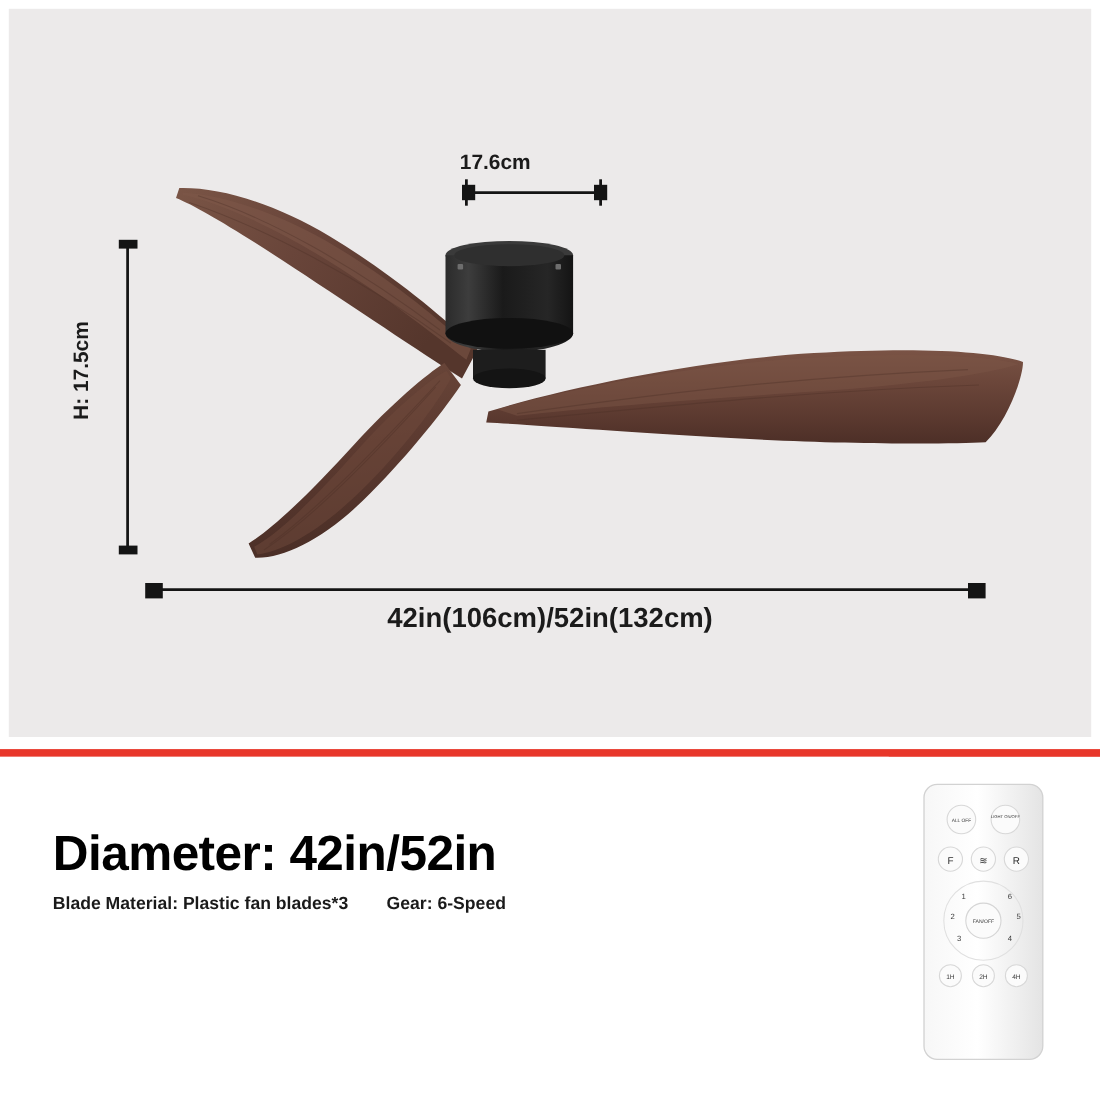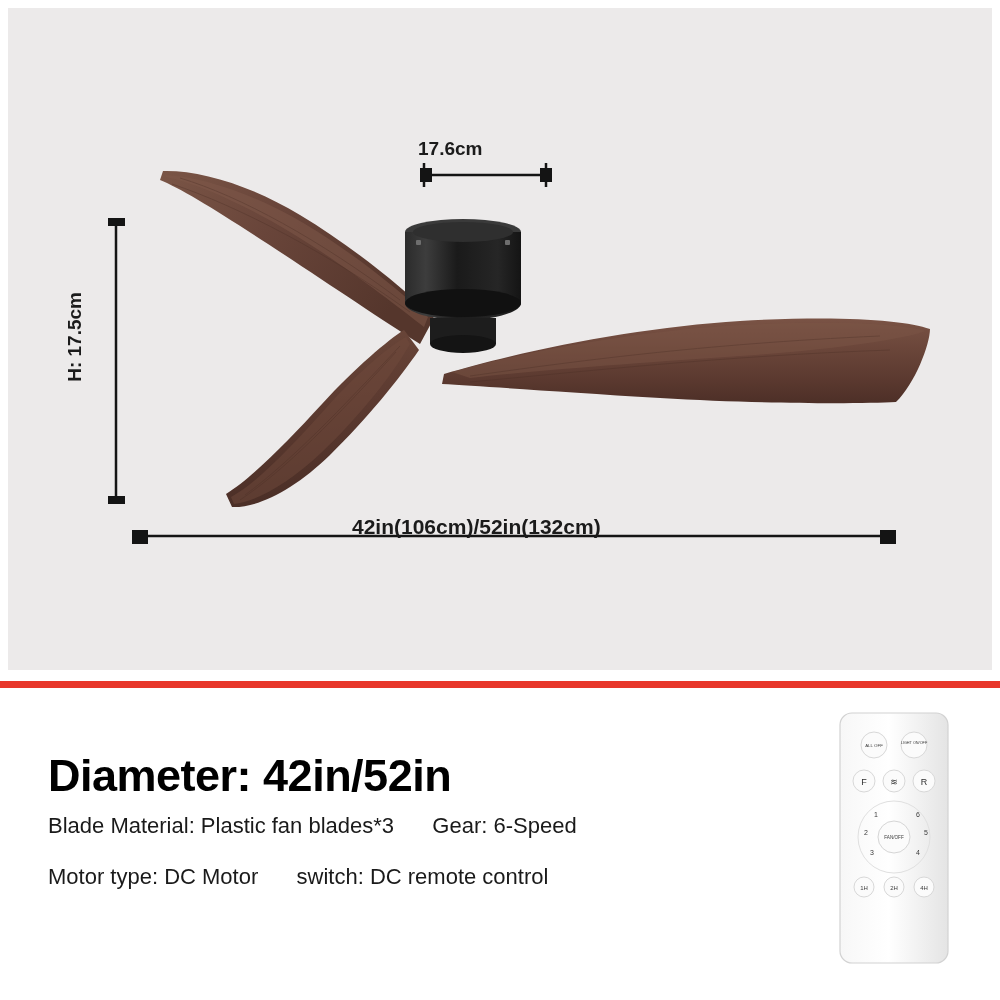--- a/index.html
+++ b/index.html
@@ -48,22 +48,22 @@
   #height-label {
     left: 64px;
     top: 292px;
     font-size: 19px;
     writing-mode: vertical-rl;
     transform: rotate(180deg);
     letter-spacing: 0px;
   }
   #diameter-label {
     left: 352px;
-    top: 515px;
-    font-size: 21px;
+    top: 548px;
+    font-size: 25px;
   }
 
   
   .red-bar {
     position: absolute;
     left: 0;
     top: 681px;
     width: 1000px;
     height: 7px;
     background: #e8372a;
@@ -84,23 +84,24 @@
     top: 62px;
     font-size: 45px;
     font-weight: bold;
     color: #000000;
     letter-spacing: -0.5px;
     white-space: nowrap;
   }
   .spec-line {
     position: absolute;
     left: 48px;
-    font-size: 22px;
+    font-size: 16px;
     color: #1a1a1a;
     white-space: nowrap;
+    font-weight: bold;
   }
   #spec-line-1 { top: 125px; }
   #spec-line-2 { top: 176px; }
   .spec-sep { display: inline-block; width: 26px; }
 
   
   .remote-wrap {
     position: absolute;
     left: 838px;
     top: 23px;
@@ -203,25 +204,20 @@
 
 <div class="spec-panel">
   <div class="spec-title">Diameter: 42in/52in</div>
 
   <div class="spec-line" id="spec-line-1">
     <span>Blade Material: Plastic fan blades*3</span>
     <span class="spec-sep"></span>
     <span>Gear: 6-Speed</span>
   </div>
 
-  <div class="spec-line" id="spec-line-2">
-    <span>Motor type: DC Motor</span>
-    <span class="spec-sep"></span>
-    <span>switch: DC remote control</span>
-  </div>
 
   <div class="remote-wrap">
     <svg width="112" height="255" viewBox="0 0 112 255">
       <defs>
         <linearGradient id="remoteBody" x1="0" y1="0" x2="1" y2="0">
           <stop offset="0%" stop-color="#f7f7f7"></stop>
           <stop offset="45%" stop-color="#ffffff"></stop>
           <stop offset="100%" stop-color="#e4e4e4"></stop>
         </linearGradient>
       </defs>

